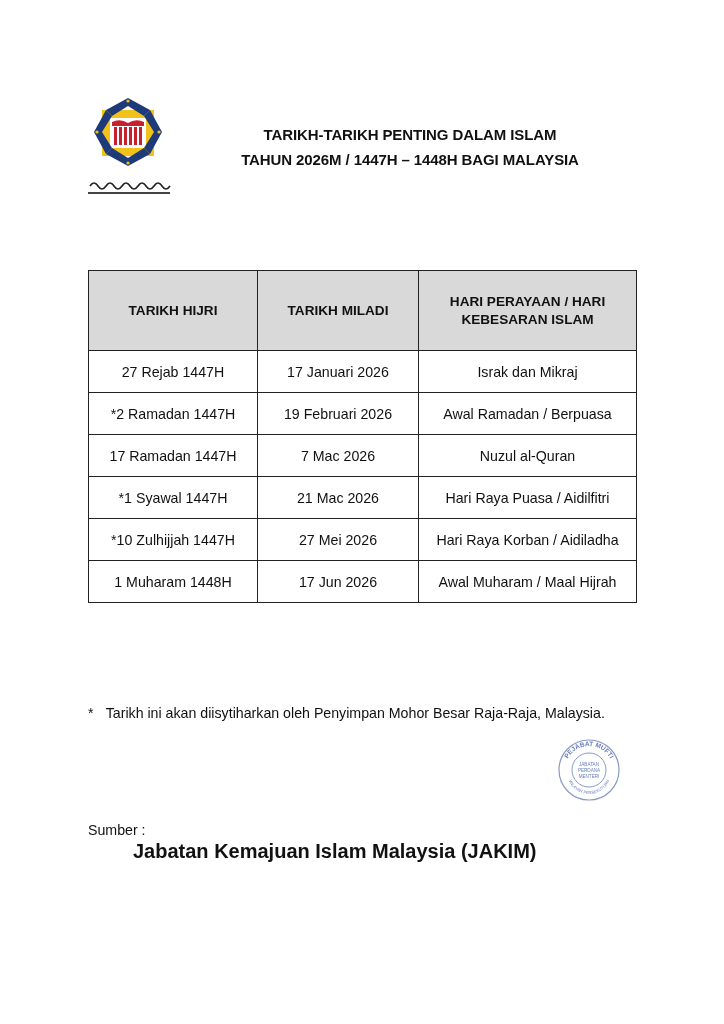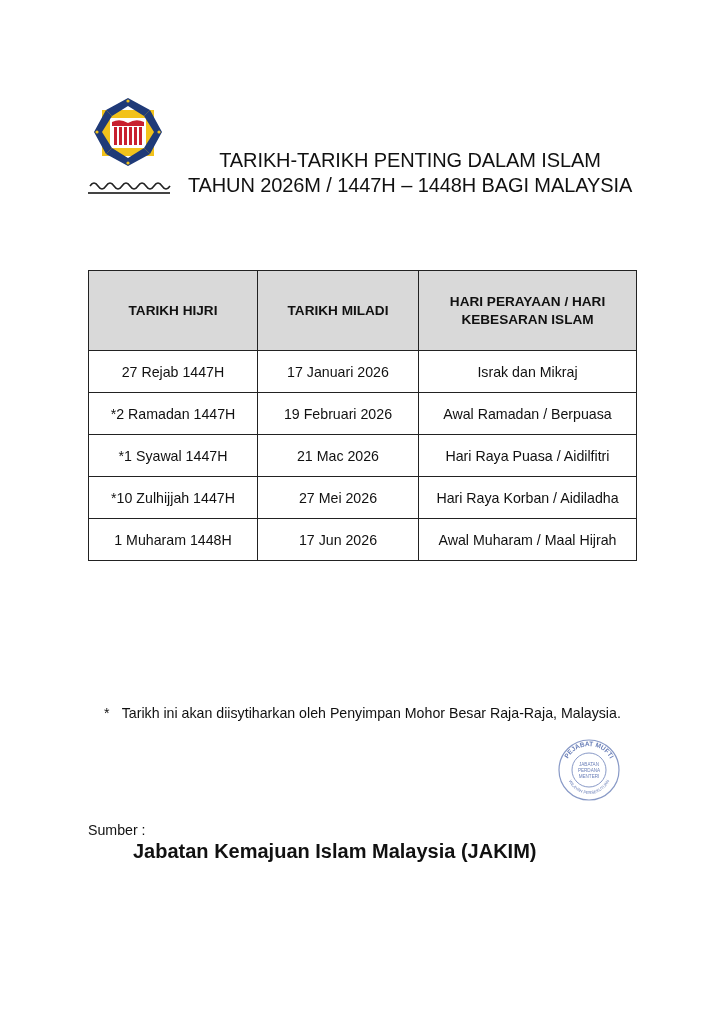--- a/index.html
+++ b/index.html
@@ -1,28 +1,28 @@
 <!DOCTYPE html>
 <html><head>
 <meta charset="utf-8">
 <style>
   html, body { margin:0; padding:0; background:#ffffff; }
   body { width:724px; height:1024px; position:relative; overflow:hidden;
          font-family:"Liberation Sans", sans-serif; color:#111; }
   .logo { position:absolute; left:92px; top:96px; width:72px; height:72px; }
   .logo-caption { position:absolute; left:86px; top:174px; width:86px; height:24px; }
   .title { position:absolute; left:180px; top:122px; width:460px; text-align:center;
-           font-weight:normal; font-size:20px; line-height:25px; letter-spacing:-0.1px;margin-top:26px; }
+           font-weight:bold; font-size:15px; line-height:25px; letter-spacing:-0.1px; }
   table.events { position:absolute; left:88px; top:270px; width:549px;
                  border-collapse:collapse; font-size:14.2px; }
   table.events th, table.events td { border:1.6px solid #222; text-align:center; vertical-align:middle; padding:0 4px; }
   table.events th { background:#d9d9d9; font-weight:bold; height:55px; font-size:13.6px; line-height:18px; }
   table.events td { height:41px; }
   .col1 { width:160px; } .col2 { width:152px; }
-  .note { position:absolute; left:88px; top:705px; font-size:14.2px;margin-left:16px; }
+  .note { position:absolute; left:88px; top:705px; font-size:14.2px; }
   .note .star { display:inline-block; width:14px; }
   .stamp { position:absolute; left:557px; top:738px; width:64px; height:64px; }
   .source-label { position:absolute; left:88px; top:822px; font-size:14.2px; }
   .source-name { position:absolute; left:88px; top:840px; font-size:20px; font-weight:bold;margin-left:45px; }
 </style>
 </head>
 <body>
 
 <svg class="logo" viewBox="0 0 72 72">
   <rect x="10" y="14" width="52" height="46" fill="#f2c21b"></rect>
@@ -68,20 +68,25 @@
       <td>27 Rejab 1447H</td>
       <td>17 Januari 2026</td>
       <td>Israk dan Mikraj</td>
     </tr>
     <tr>
       <td>*2 Ramadan 1447H</td>
       <td>19 Februari 2026</td>
       <td>Awal Ramadan / Berpuasa</td>
     </tr>
     <tr>
+      <td>17 Ramadan 1447H</td>
+      <td>7 Mac 2026</td>
+      <td>Nuzul al-Quran</td>
+    </tr>
+    <tr>
       <td>*1 Syawal 1447H</td>
       <td>21 Mac 2026</td>
       <td>Hari Raya Puasa / Aidilfitri</td>
     </tr>
     <tr>
       <td>*10 Zulhijjah 1447H</td>
       <td>27 Mei 2026</td>
       <td>Hari Raya Korban / Aidiladha</td>
     </tr>
     <tr>

